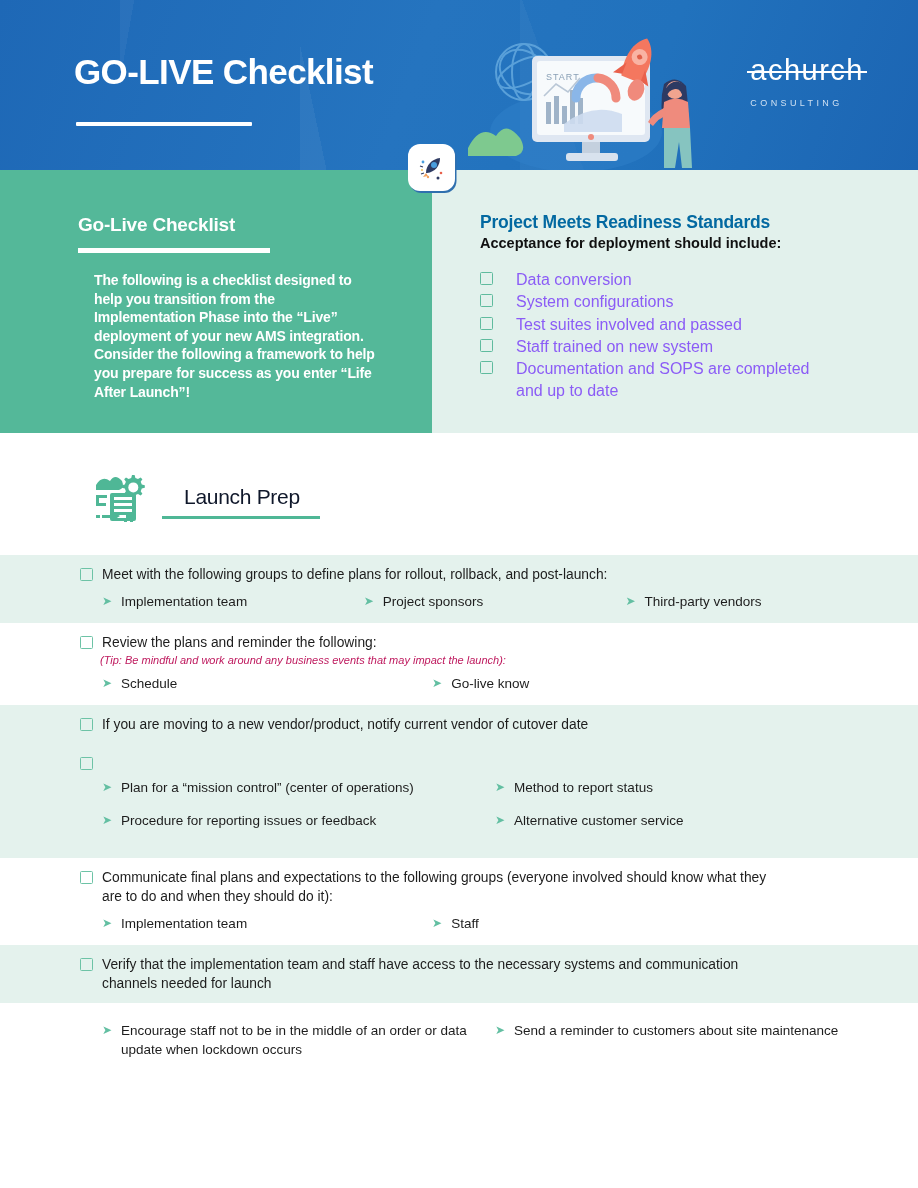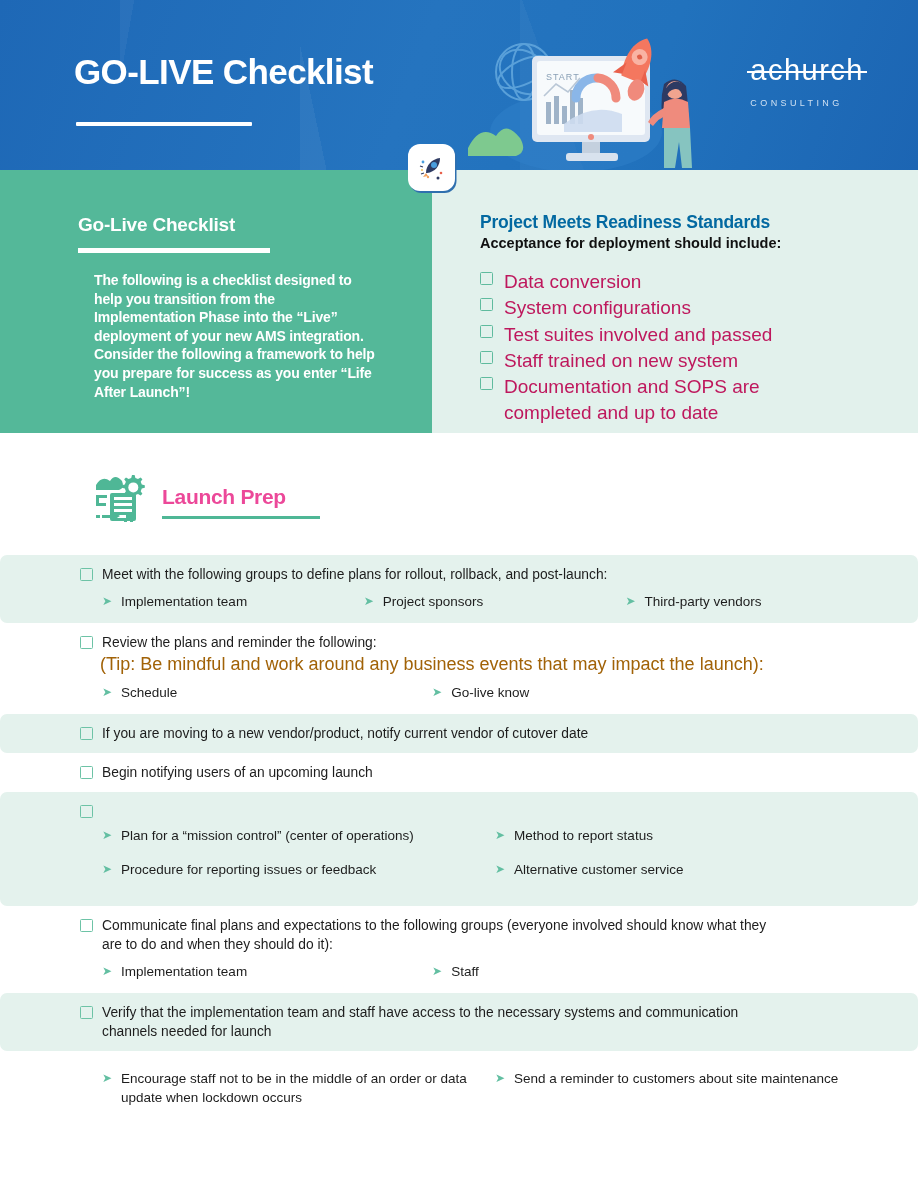--- a/index.html
+++ b/index.html
@@ -78,22 +78,22 @@
     padding:42px 30px 0 48px;position:relative;
   }
   .band-right h3{
     margin:0;font-size:17.5px;color:#0369a1;font-weight:bold;letter-spacing:-.2px;
   }
   .band-right h4{
     margin:2px 0 0 0;font-size:14.5px;color:#111111;font-weight:bold;
   }
   .std-list{margin:18px 0 0 0;padding:0;list-style:none;}
   .std-list li{
-    display:flex;align-items:flex-start;gap:11px;
-    font-size:19px;color:#be185d;line-height:1.36;margin-bottom:.5px;
+    display:flex;align-items:flex-start;gap:23px;
+    font-size:16px;color:#8b5cf6;line-height:1.36;margin-bottom:.5px;
   }
   .std-list li .txt{max-width:300px;}
 
   
   .badge{
     position:absolute;width:47px;height:47px;border-radius:12px;
     background:#ffffff;box-shadow:1.5px 2px 0 #2f6fae;
     display:flex;align-items:center;justify-content:center;
   }
   .badge.band-badge{left:-24px;top:-26px;}
@@ -106,41 +106,41 @@
   }
   .cbx.dark{border-color:#5fbb9e;}
 
   
   .section-head{
     display:flex;align-items:center;gap:14px;
     margin:38px 0 0 92px;
   }
   .section-title-wrap{position:relative;padding-bottom:8px;}
   .section-title{
-    font-size:21px;font-weight:bold;color:#ec4899;letter-spacing:-.3px;
+    font-size:21px;font-weight:normal;color:#0f172a;letter-spacing:-.3px;margin-left:22px;
   }
   .section-underline{
     position:absolute;left:0;bottom:-2px;width:158px;height:3.5px;background:#4fb796;
   }
 
   
   .list{margin:24px 0 0 0;}
   .row{
     box-sizing:border-box;
     padding:10px 30px 10px 80px;
   }
-  .row.shaded{background:#e4f2ed;border-radius:7px;}
+  .row.shaded{background:#e4f2ed;}
   .row-main{
     display:flex;align-items:flex-start;gap:9px;
     font-size:13.8px;color:#1d1d1d;line-height:1.38;
   }
   .row-main .txt{max-width:672px;}
   .tip{
     margin:1px 0 0 20px;
-    font-size:18px;color:#a16207;line-height:1.3;
+    font-size:11px;font-style:italic;color:#be185d;line-height:1.3;
   }
   .subs{
     display:flex;flex-wrap:wrap;margin:9px 0 2px 22px;
   }
   .sub{
     display:flex;align-items:flex-start;gap:9px;
     font-size:13.5px;color:#1d1d1d;line-height:1.36;
     box-sizing:border-box;
   }
   .sub .arw{color:#63bfa2;font-size:12px;line-height:1.3;flex:0 0 auto;margin-top:1px;}
@@ -338,26 +338,20 @@
           <span>Go-live know</span>
         </div>
       </div>
     </div>
     <div class="row shaded">
       <div class="row-main">
         <span class="cbx"></span>
         <span class="txt">If you are moving to a new vendor/product, notify current vendor of cutover date</span>
       </div>
     </div>
-    <div class="row">
-      <div class="row-main">
-        <span class="cbx"></span>
-        <span class="txt">Begin notifying users of an upcoming launch</span>
-      </div>
-    </div>
     <div class="row shaded">
       <div class="row-main">
         <span class="cbx"></span>
       </div>
       <div class="subs cols2 rowgap">
         <div class="sub">
           <span class="arw">➤</span>
           <span>Plan for a “mission control”  (center of operations)</span>
         </div>
         <div class="sub">

